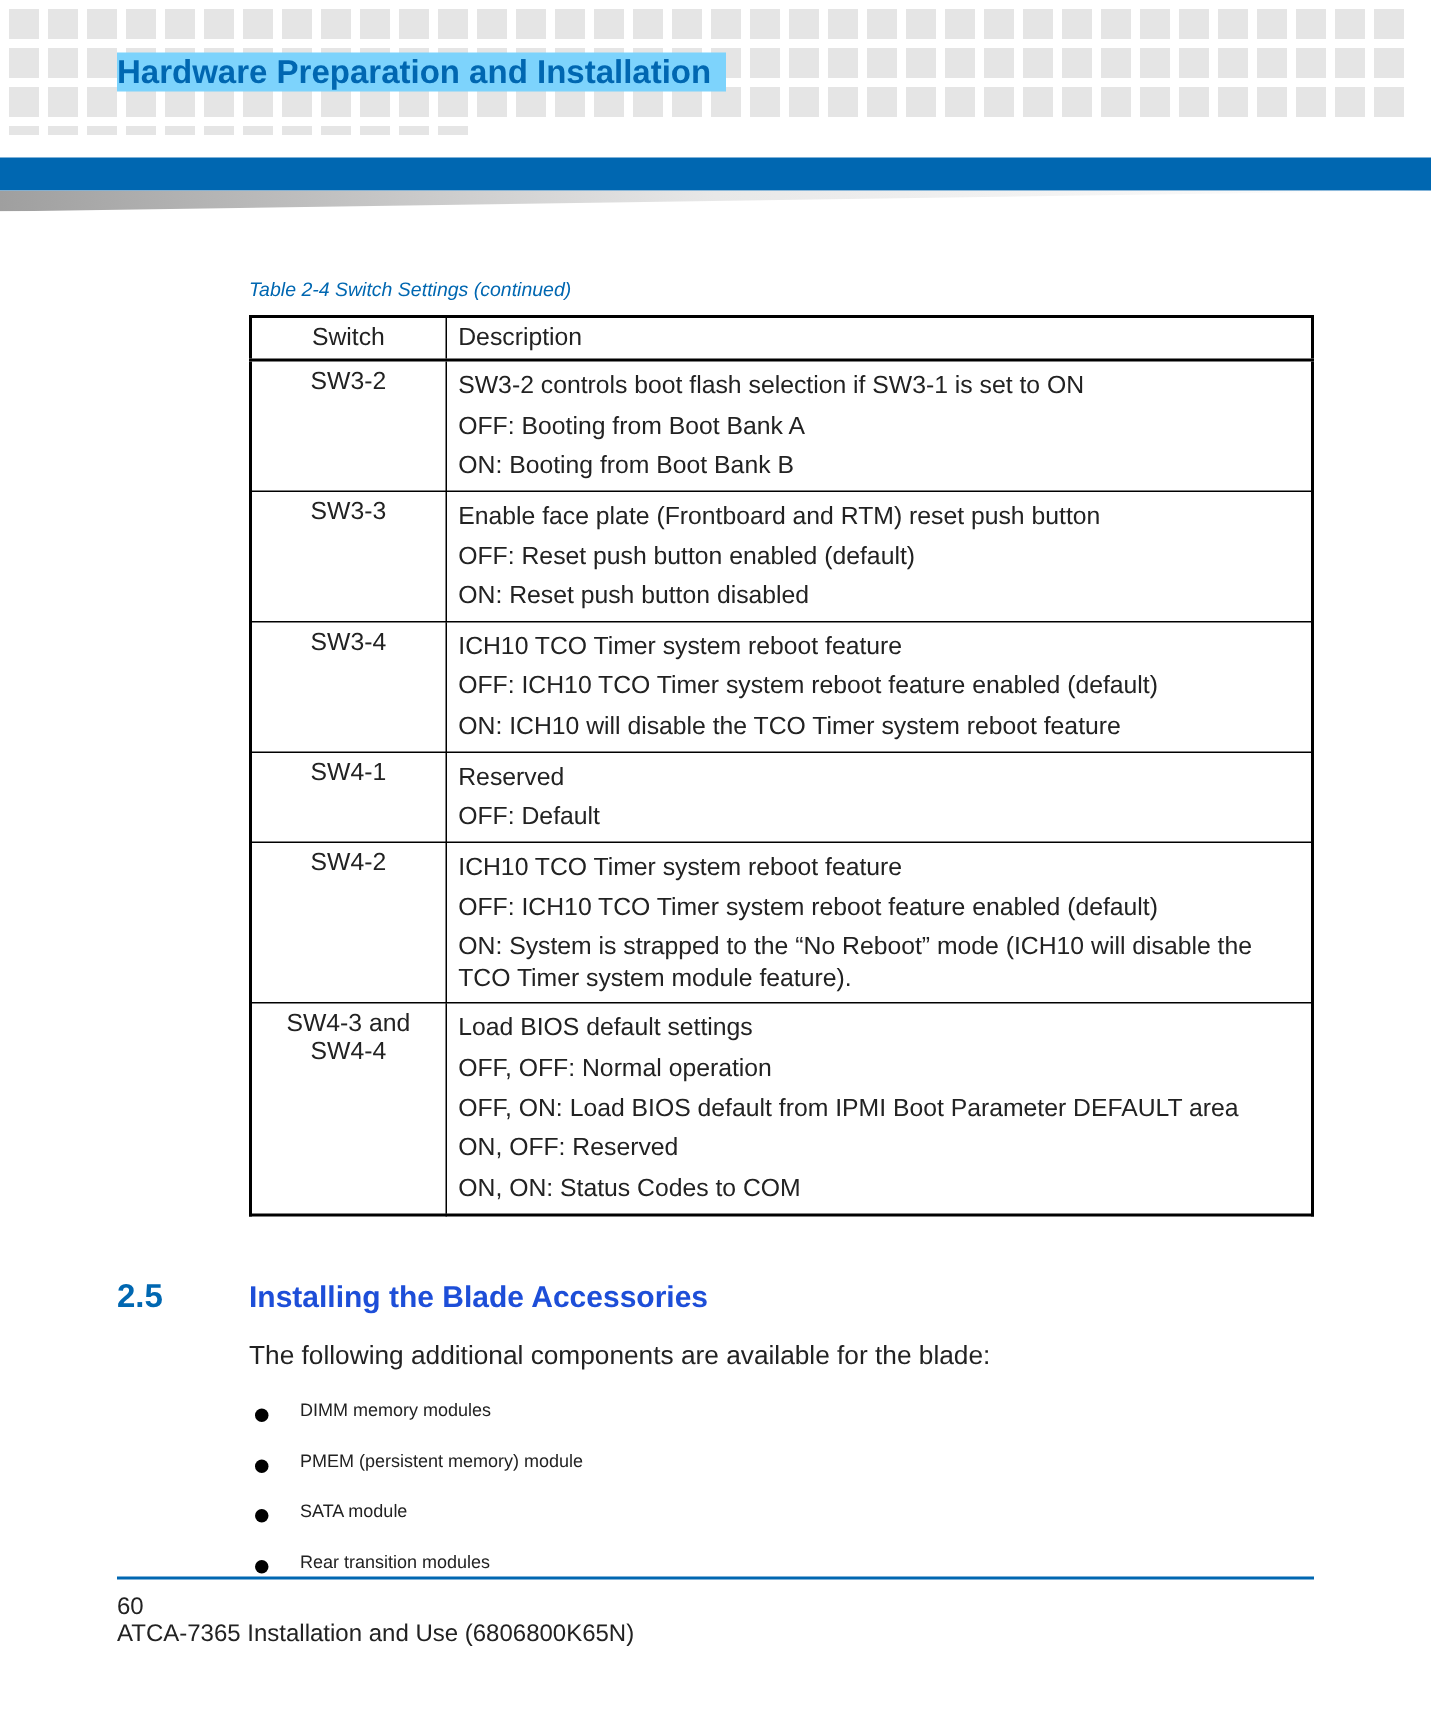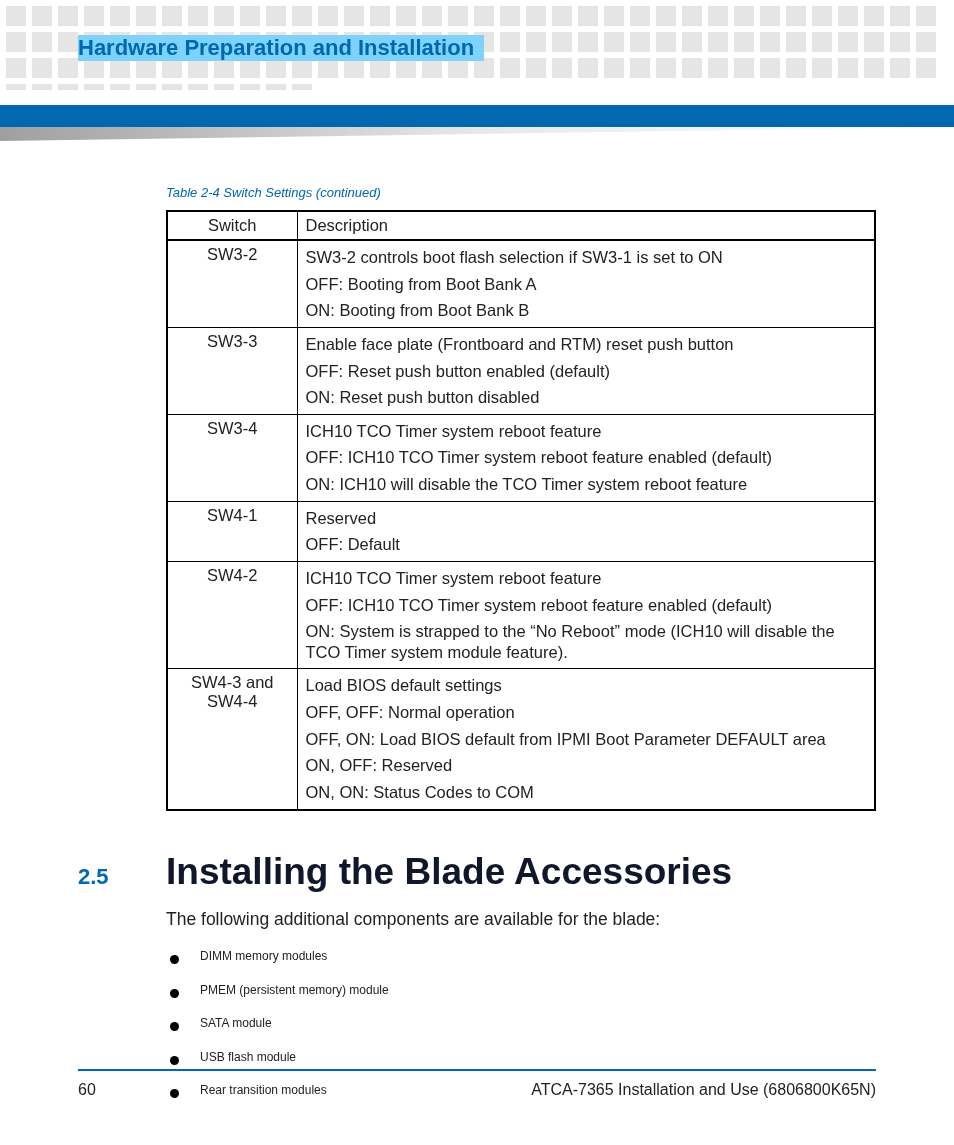--- a/index.html
+++ b/index.html
@@ -88,23 +88,23 @@
     margin-bottom: 14px;
   }
   .section-num {
     width: 88px;
     flex: 0 0 88px;
     font-size: 22px;
     font-weight: 700;
     color: #0067b1;
   }
   .section-title {
-    font-size: 37px;
+    font-size: 20px;
     font-weight: 700;
-    color: #0f172a;
+    color: #1d4ed8;
   }
 
   .body-text {
     margin-left: 88px;
     font-size: 17.5px;
     line-height: 1.4;
     margin-bottom: 18px;
   }
   ul.components {
     list-style: none;
@@ -132,20 +132,21 @@
   .footer {
     position: absolute;
     left: 78px;
     right: 78px;
     bottom: 46px;
     border-top: 2px solid #0067b1;
     padding-top: 10px;
     display: flex;
     justify-content: space-between;
     font-size: 16px;
+    flex-direction: column;
   }
 </style>
 </head>
 <body>
 
 <div class="header-pattern">
     <div class="sq"></div>
     <div class="sq"></div>
     <div class="sq"></div>
     <div class="sq"></div>
@@ -342,21 +343,20 @@
     <div class="section-num">2.5</div>
     <div class="section-title">Installing the Blade Accessories</div>
   </div>
 
   <div class="body-text">The following additional components are available for the blade:</div>
 
   <ul class="components" id="components-list">
       <li>DIMM memory modules</li>
       <li>PMEM (persistent memory) module</li>
       <li>SATA module</li>
-      <li>USB flash module</li>
       <li>Rear transition modules</li>
     </ul>
 
 </div>
 
 <div class="footer">
   <span>60</span>
   <span>ATCA-7365 Installation and Use (6806800K65N)</span>
 </div>
 

